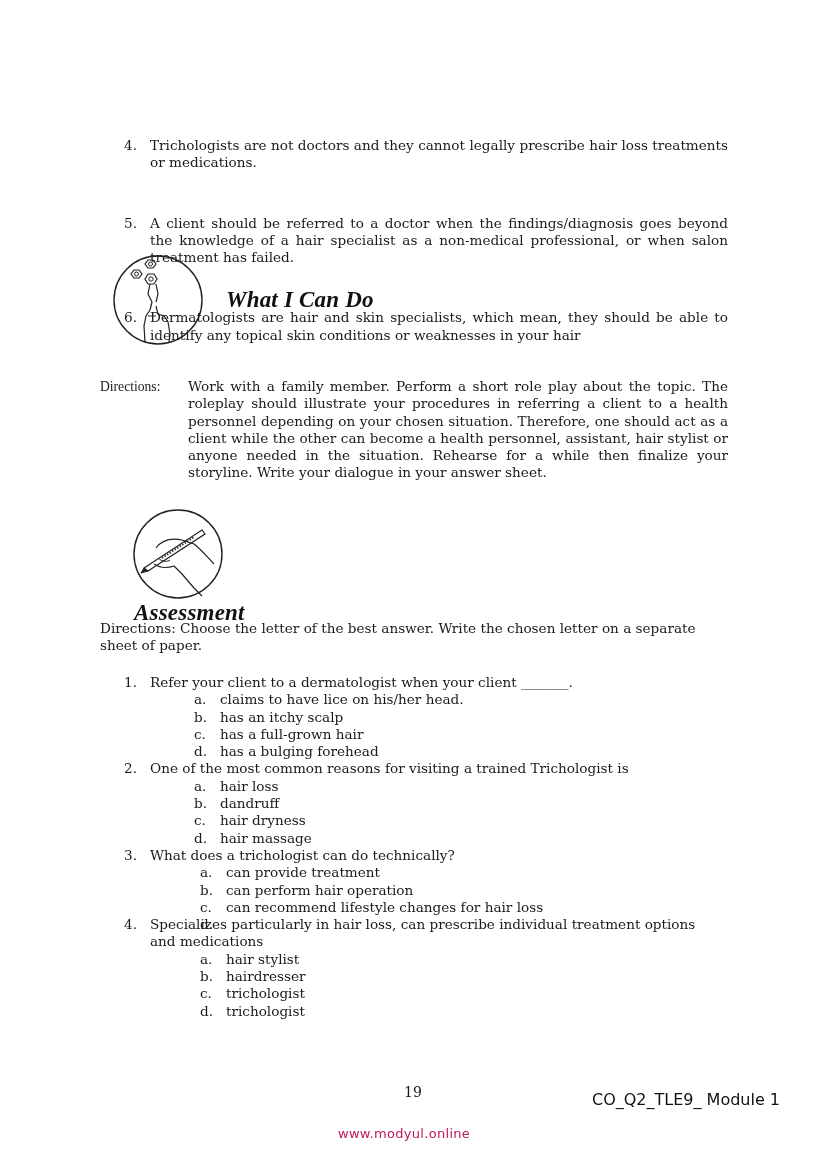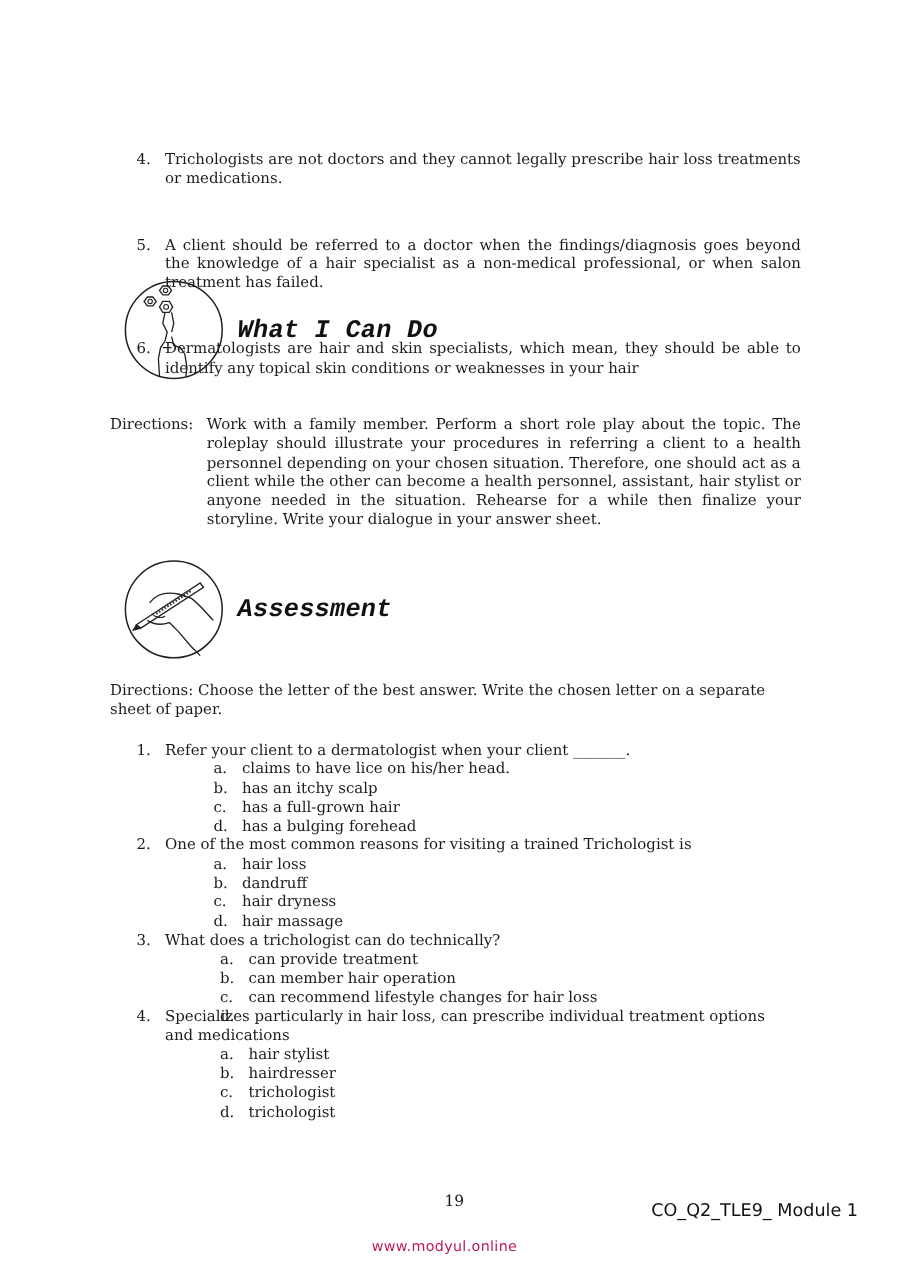--- a/index.html
+++ b/index.html
@@ -15,27 +15,27 @@
     .num { position: absolute; left: 0; top: 0; }
     .num-body { text-align: justify; margin-top: 43px; }
 
     
     #top-list { left: 124px; top: 94px; width: 604px; }
     #top-list .item { padding-left: 26px; }
 
     .section-head { position: absolute; display: flex; align-items: center; }
     .section-icon { width: 92px; height: 92px; }
     .section-title {
-      font-family: Liberation Mono, monospace;
+      font-family: Liberation Serif, serif;
       font-weight: bold; font-style: italic;
-      font-size: 23px; color: #111; margin-left: 12px; letter-spacing: 0.2px;
+      font-size: 23px; color: #111; margin-left: 22px; letter-spacing: 0.2px;
     }
 
     .directions { position: absolute; }
-    .dir-label { position: absolute; left: 0; top: 0; }
+    .dir-label { position: absolute; left: 0; top: 0; font-family: Liberation Serif, serif; }
     #wicd-dir { left: 100px; top: 378px; width: 628px; }
     #wicd-dir .dir-body { margin-left: 88px; text-align: justify; }
 
     #assess-dir { left: 100px; top: 620px; width: 600px; }
 
     #questions { left: 124px; top: 674px; width: 600px; }
     .q { padding-left: 26px; }
     .opts { margin: 0; padding: 0; list-style: none; }
     .opt { position: relative; padding-left: 26px; }
     .opt .letter { position: absolute; left: 0; top: 0; }
@@ -92,21 +92,21 @@
       <path d="M36 62 L44 62" fill="none" stroke="#222" stroke-width="1"></path>
     </svg>
     <span class="section-title">What I Can Do</span>
   </div>
 
   <div class="directions txt" id="wicd-dir">
     <span class="dir-label">Directions:</span>
     <div class="dir-body" style="text-indent:0;">Work with a family member. Perform a short role play about the topic. The roleplay should illustrate your procedures in referring a client to a health personnel depending on your chosen situation. Therefore, one should act as a client while the other can become a health personnel, assistant, hair stylist or anyone needed in the situation. Rehearse for a while then finalize your storyline. Write your dialogue in your answer sheet.</div>
   </div>
 
-  <div class="section-head" style="left:112px; top:508px;">
+  <div class="section-head" style="left:112px; top:508px;flex-direction:column;">
     <svg class="section-icon" viewBox="0 0 92 92">
       <circle cx="46" cy="46" r="44" fill="none" stroke="#222" stroke-width="1.4"></circle>
 
       <path d="M12 60 L70 22 L73 26 L16 63 Z" fill="none" stroke="#222" stroke-width="1.2"></path>
       <path d="M12 60 L9 65 L16 63" fill="#222" stroke="#222" stroke-width="1"></path>
       <path d="M30 50 L62 29" stroke="#333" stroke-width="2" stroke-dasharray="1.5 1.5"></path>
 
       <path d="M24 40 C30 32 40 30 50 32 L62 36 C70 42 76 50 82 56" fill="none" stroke="#222" stroke-width="1.2"></path>
       <path d="M22 56 C28 60 36 60 42 58 L50 66 L62 80 L70 88" fill="none" stroke="#222" stroke-width="1.2"></path>
       <path d="M26 50 C30 54 36 54 38 52" fill="none" stroke="#222" stroke-width="1"></path>
@@ -135,21 +135,21 @@
         <li class="opt"><span class="letter">b.</span><span>dandruff</span></li>
         <li class="opt"><span class="letter">c.</span><span>hair dryness</span></li>
         <li class="opt"><span class="letter">d.</span><span>hair massage</span></li>
       </ul>
     </li>
     <li class="item q q3">
       <span class="num">3.</span>
       <div>What does a trichologist can do technically?</div>
       <ul class="opts">
         <li class="opt"><span class="letter">a.</span><span>can provide treatment</span></li>
-        <li class="opt"><span class="letter">b.</span><span>can member hair operation</span></li>
+        <li class="opt"><span class="letter">b.</span><span>can perform hair operation</span></li>
         <li class="opt"><span class="letter">c.</span><span>can recommend lifestyle changes for hair loss</span></li>
         <li class="opt"><span class="letter">d.</span></li>
       </ul>
     </li>
     <li class="item q q4">
       <span class="num">4.</span>
       <div>Specializes particularly in hair loss, can prescribe individual treatment options and medications</div>
       <ul class="opts">
         <li class="opt"><span class="letter">a.</span><span>hair stylist</span></li>
         <li class="opt"><span class="letter">b.</span><span>hairdresser</span></li>

